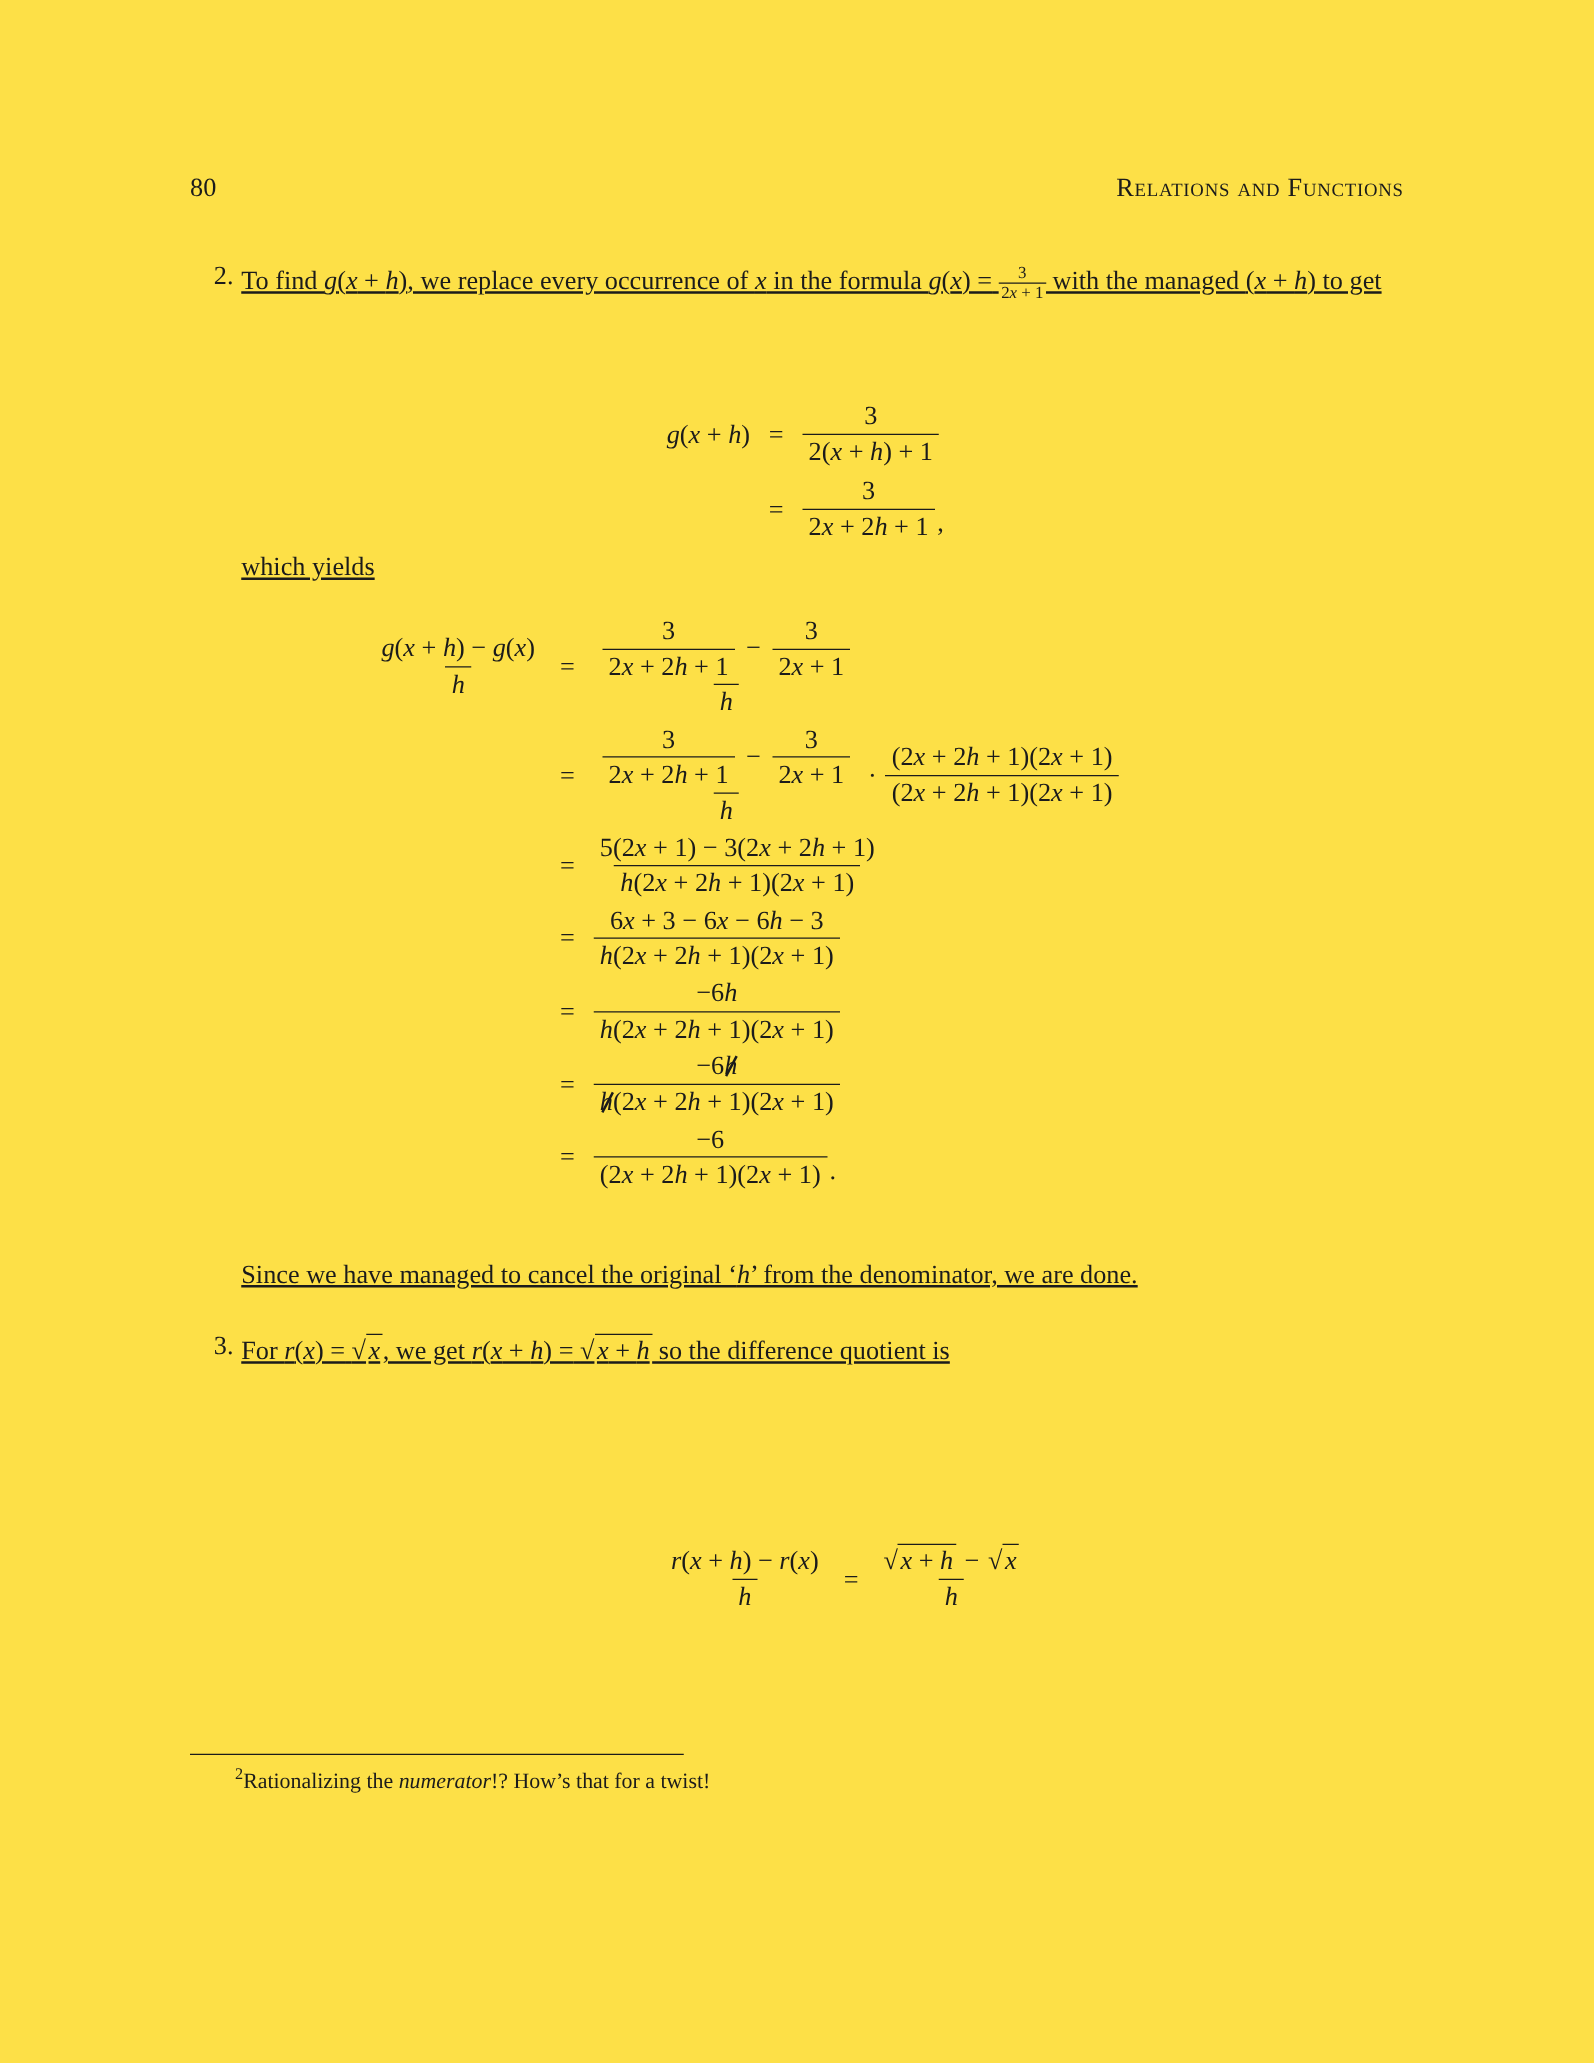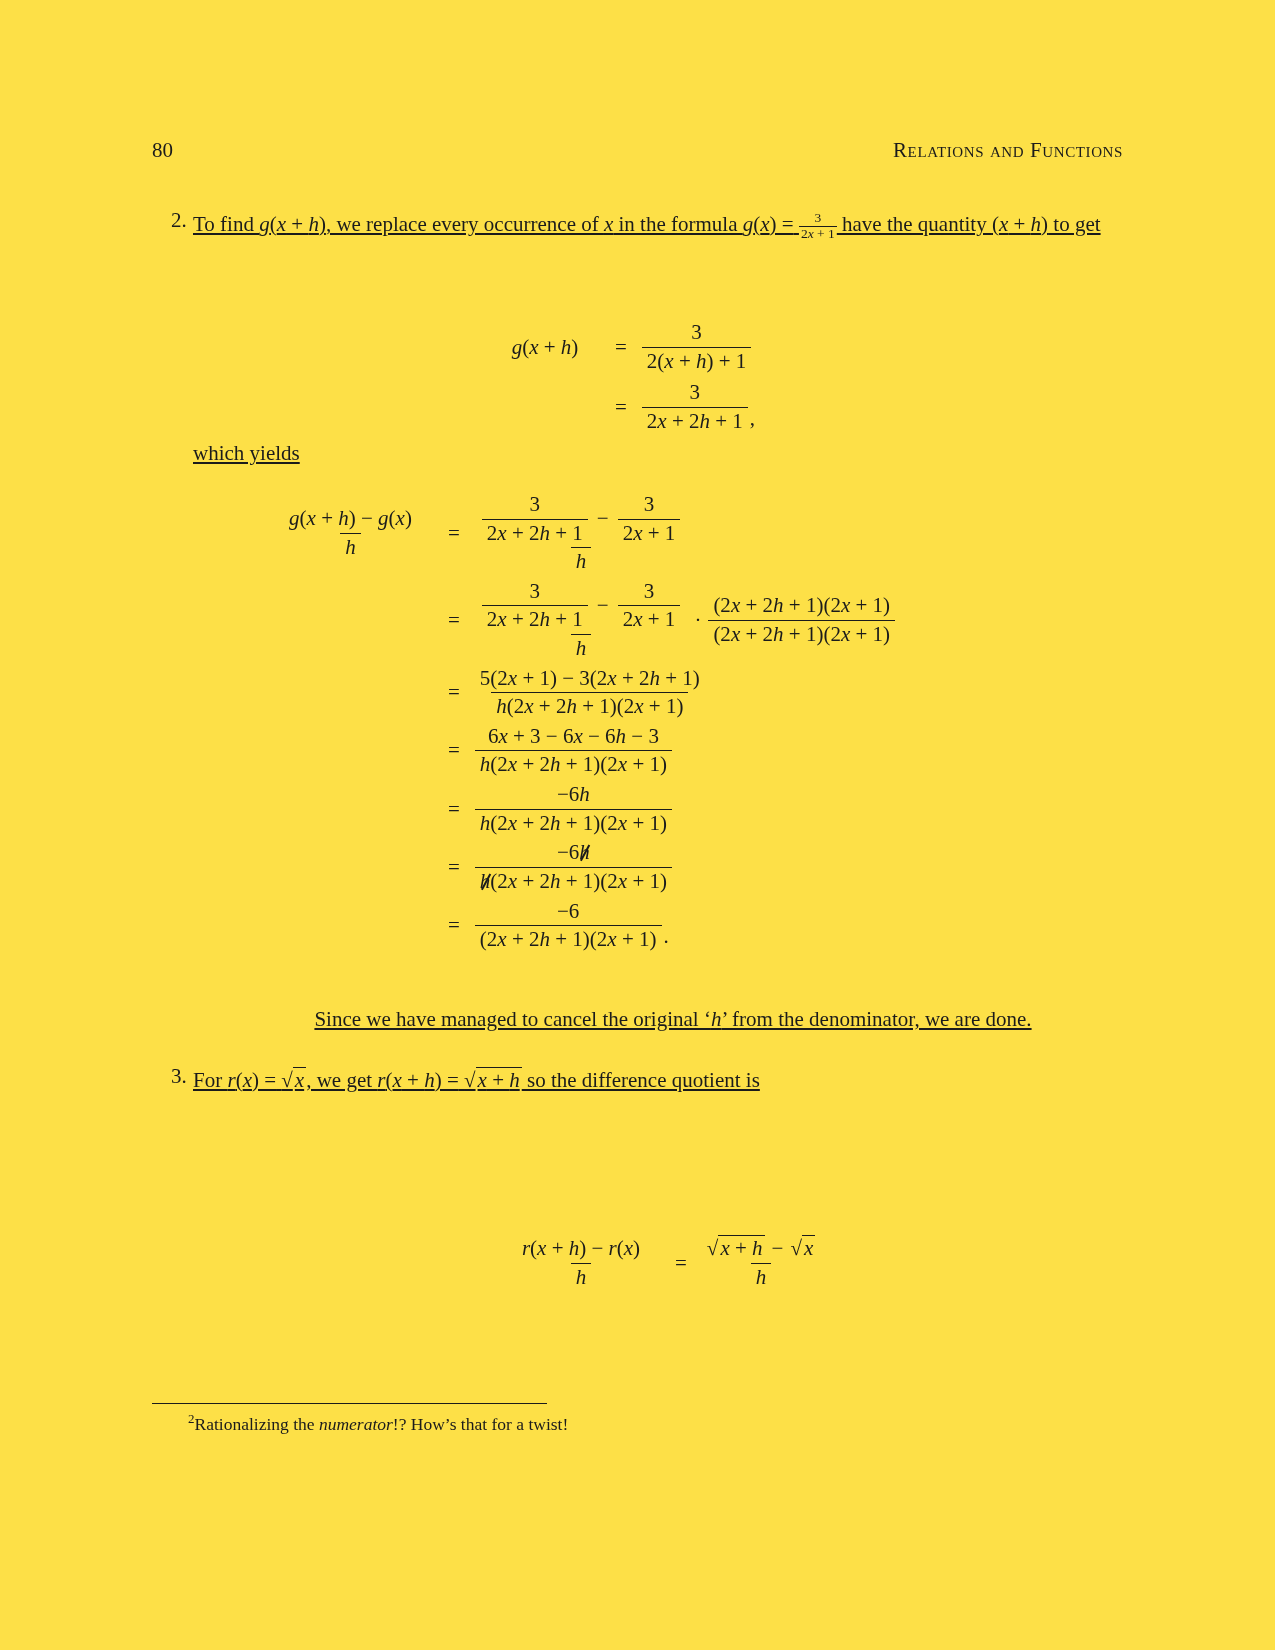--- a/index.html
+++ b/index.html
@@ -12,33 +12,33 @@
   
   .pagehead{position:absolute; left:152px; right:152px; top:138px;
     display:flex; justify-content:space-between; align-items:baseline;}
   .sc{font-variant:small-caps; font-variant-caps:small-caps; letter-spacing:0.6px;}
   
   .para{margin:0; line-height:1.57; text-align:justify;text-decoration:underline;}
   .oneline{text-align:left;}
   .item{position:absolute; left:193px; width:930px;}
   .ilabel{position:absolute; left:-22px; top:0;}
   .item2{top:208px;} .item3{top:1064px;}
-  .since{position:absolute; left:193px; top:1003px; width:960px; text-align:center;}
+  .since{position:absolute; left:193px; top:1003px; width:960px; text-align:left;}
   .wy{position:absolute; left:193px; top:437px; text-align:center;}
   .inorder{position:absolute; left:193px; top:1305px; width:930px;}
   
   .eqblock{position:absolute;}
   .eq1{left:490px; top:314px;}
   .deriv{left:268px; top:488px;}
   .eq3{left:502px; top:1232px;}
   .eqrow{display:flex; align-items:center;}
   .eq1 .eqrow{margin:6px 0;}
   .deriv .eqrow{margin:4px 0;}
   .eq3 .eqrow{margin:4px 0;}
-  .eq-lhs{display:flex; justify-content:center; align-items:center;}
+  .eq-lhs{display:flex; justify-content:flex-end; align-items:center;}
   .eq1 .eq-lhs{width:110px;}
   .deriv .eq-lhs{width:165px;}
   .eq3 .eq-lhs{width:158px;}
   .eq-rel{padding:0 15px;}
   .eq-rhs{display:flex; align-items:center;}
   
   .m{white-space:pre;}
   .v{font-style:italic;}
   .wi{font-style:italic;}
   .op{padding:0 7px; white-space:pre;}
@@ -79,21 +79,21 @@
 
   <section class="item item2">
     <span class="ilabel">2.</span>
     <p class="para"><span>To find </span><span class="m"><span class="v">g</span><span>(</span><span class="v">x</span><span> + </span><span class="v">h</span><span>)</span></span><span>, we replace every occurrence of </span><span class="m"><span class="v">x</span></span><span> in the formula </span><span class="m"><span class="v">g</span><span>(</span><span class="v">x</span><span>) =</span></span><span> </span><span class="frac small">
           <span class="num">
             <span class="m"><span>3</span></span>
           </span>
           <span class="den">
             <span class="m"><span>2</span><span class="v">x</span><span> + 1</span></span>
           </span>
-        </span><span> have the quantity </span><span class="m"><span>(</span><span class="v">x</span><span> + </span><span class="v">h</span><span>)</span></span><span> to get</span></p>
+        </span><span> with the managed </span><span class="m"><span>(</span><span class="v">x</span><span> + </span><span class="v">h</span><span>)</span></span><span> to get</span></p>
   </section>
 
   <div class="eqblock eq1">
       <div class="eqrow">
         <span class="eq-lhs">
           <span class="m"><span class="v">g</span><span>(</span><span class="v">x</span><span> + </span><span class="v">h</span><span>)</span></span>
         </span>
         <span class="eq-rel m">=</span>
         <span class="eq-rhs">
           <span class="frac">

